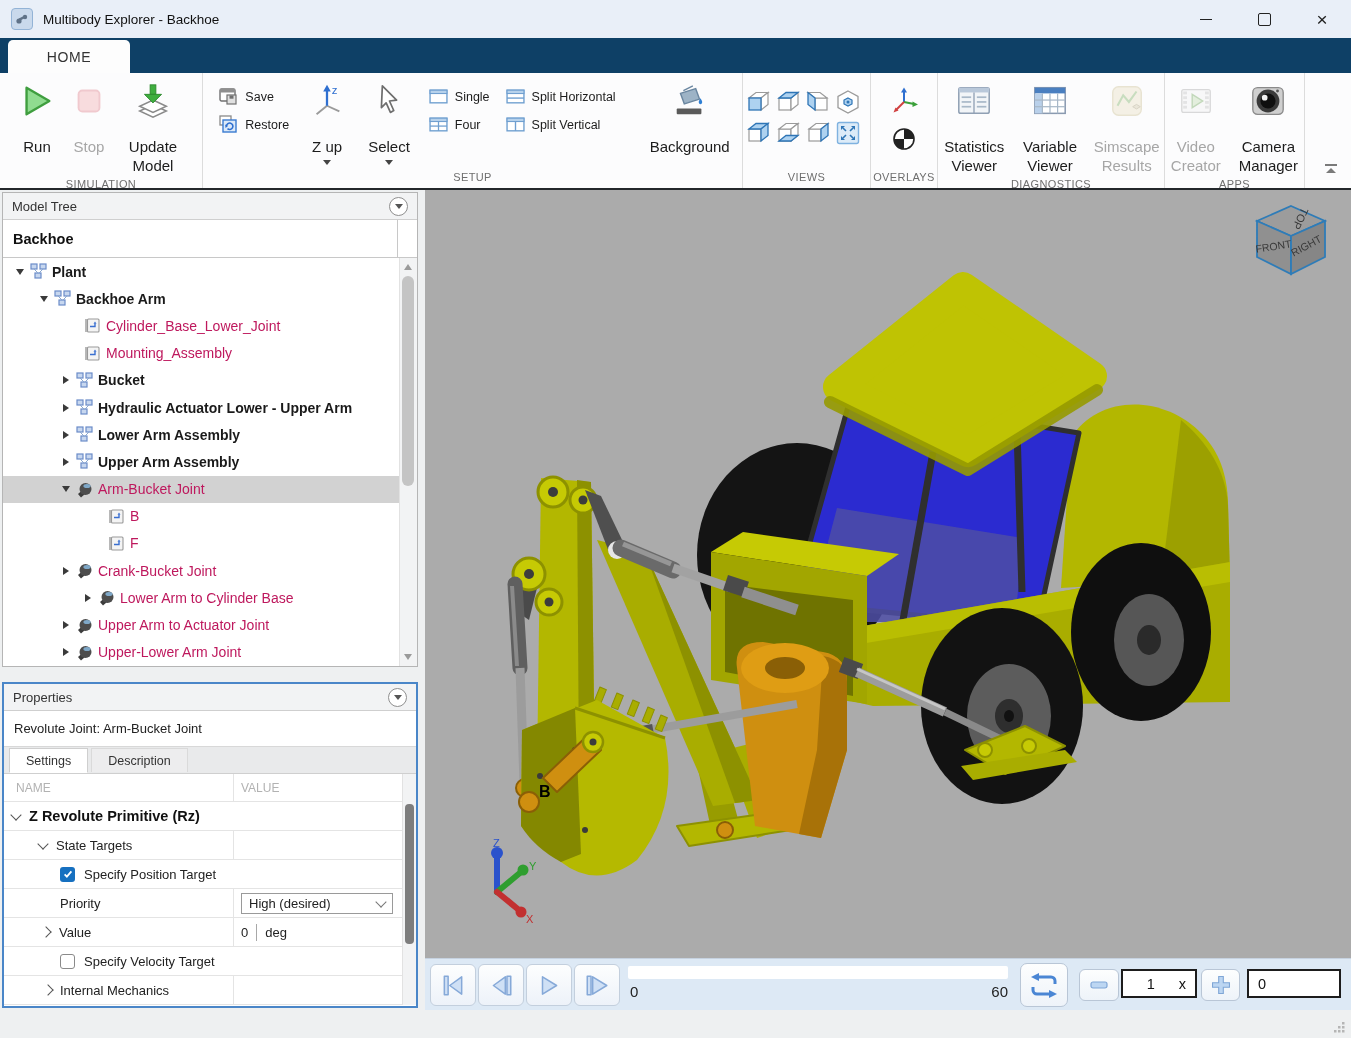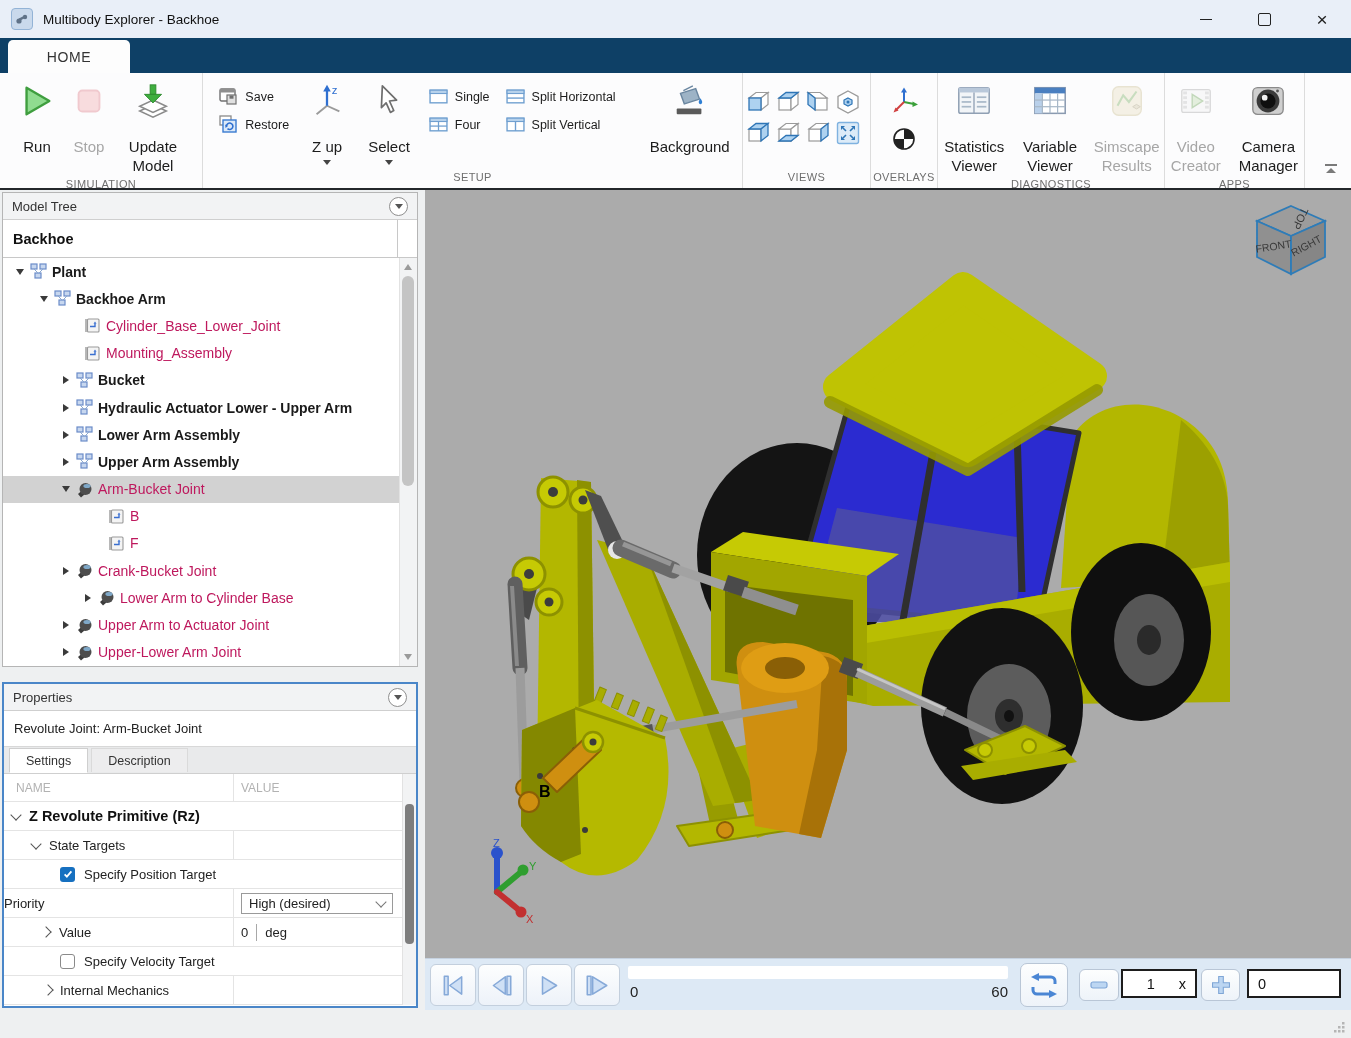--- a/index.html
+++ b/index.html
@@ -725,38 +725,38 @@
         <span class="pname" style="padding-left:12px">NAME</span>
         <span class="pval">VALUE</span>
       </div>
       <div class="prow">
         <span class="pname" style="width:100%;padding-left:8px;gap:9px">
             <span class="cvd"></span>
             <span class="secname">Z Revolute Primitive (Rz)</span>
           </span>
       </div>
       <div class="prow pdivider">
-        <span class="pname" style="padding-left:28px;gap:9px">
+        <span class="pname" style="padding-left:35px;gap:9px">
             <span class="cvd"></span>
             <span>State Targets</span>
           </span>
         <span class="pval"></span>
       </div>
       <div class="prow">
         <span class="pname" style="width:100%;padding-left:56px;gap:9px">
           <span class="cb on">
               <svg width="12" height="12" viewBox="0 0 16 16">
                 <polyline points="3.5,8.5 6.5,11.5 12.5,4.5" fill="none" stroke="#fff" stroke-width="2.4"></polyline>
               </svg>
             </span>
           <span>Specify Position Target</span>
         </span>
       </div>
       <div class="prow pdivider">
-        <span class="pname" style="">
+        <span class="pname" style="padding-left:56px">
             <span>Priority</span>
           </span>
         <span class="pval">
           <span class="dd">
             <span>High (desired)</span>
             <span class="cvd" style="margin-left:auto;border-color:#777"></span>
           </span>
         </span>
       </div>
       <div class="prow pdivider">

